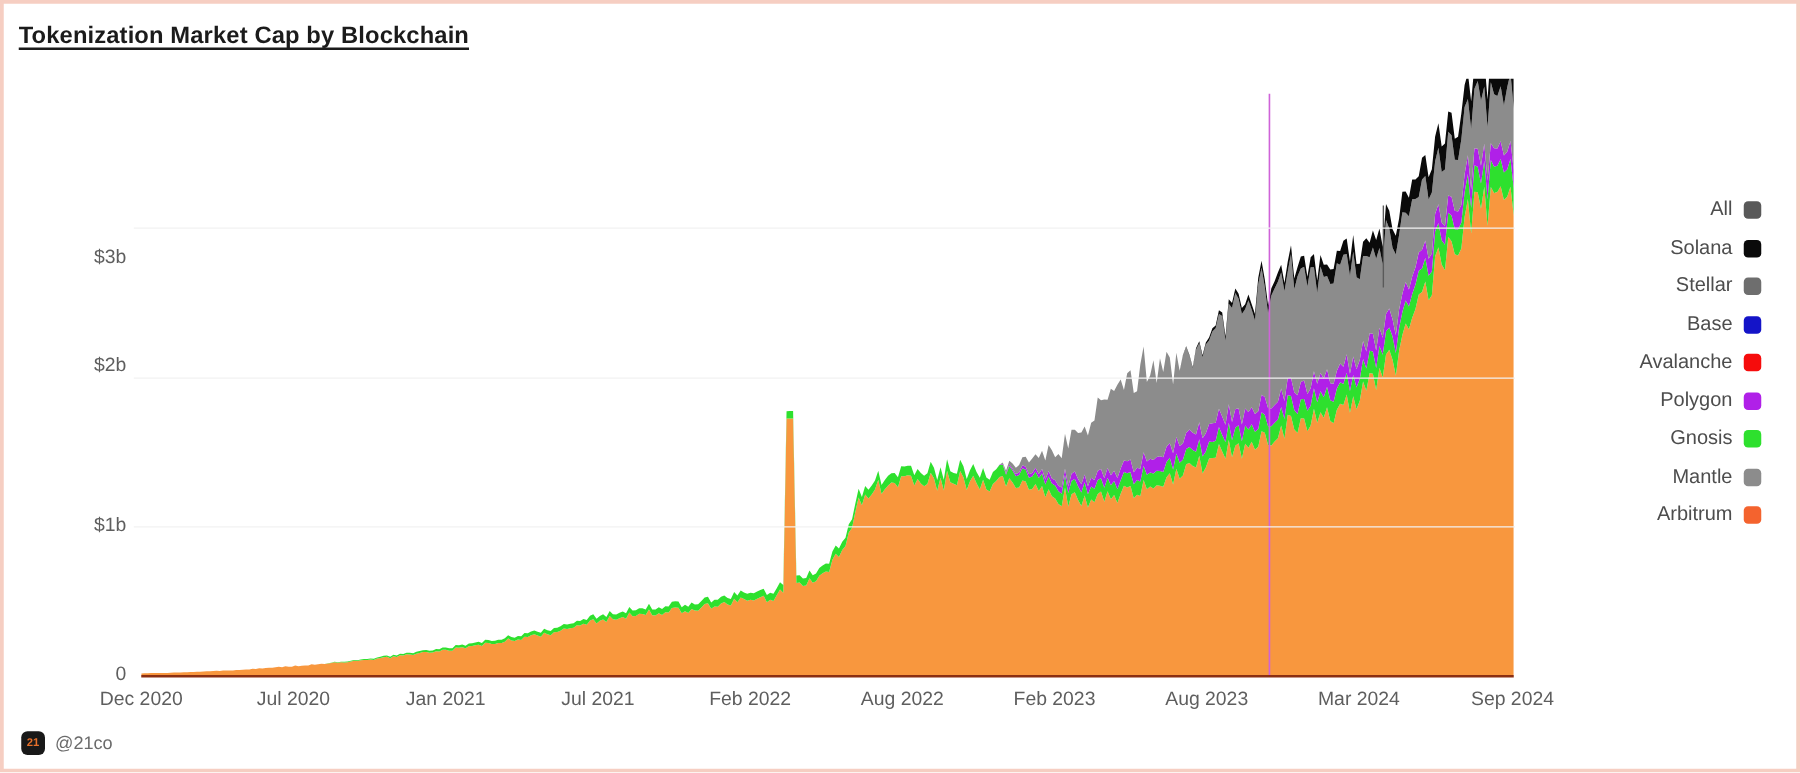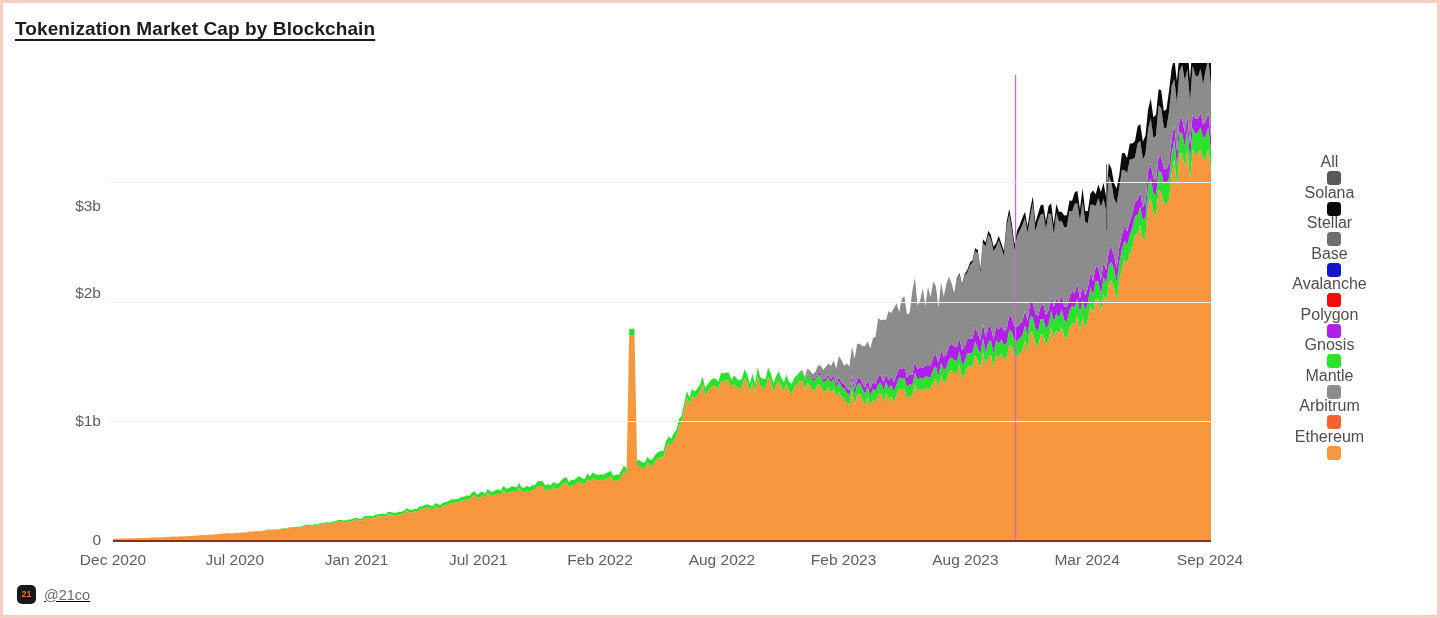--- a/index.html
+++ b/index.html
@@ -97,22 +97,22 @@
   
   #legend {
     position: absolute;
     right: 28px;
     top: 150px;
     width: 150px;
   }
   .legend-row {
     display: flex;
     align-items: center;
+    justify-content: flex-end;
     height: 30.5px;
-    flex-direction: column;
   }
   .legend-label {
     font-size: 16px;
     color: #4d4d4d;
     white-space: nowrap;
     margin-right: 9px;
   }
   .legend-swatch {
     width: 14px;
     height: 14px;
@@ -120,21 +120,20 @@
     flex: 0 0 auto;
   }
 
   
   #footer {
     position: absolute;
     left: 14px;
     bottom: 11px;
     display: flex;
     align-items: center;
-    text-decoration: underline;
   }
   #footer-logo {
     width: 19px;
     height: 19px;
     border-radius: 5px;
     background: #191919;
     display: flex;
     align-items: center;
     justify-content: center;
     margin-right: 8px;
@@ -220,24 +219,20 @@
         <span class="legend-swatch" style="background: rgb(46, 224, 46);"></span>
       </div>
       <div class="legend-row">
         <span class="legend-label">Mantle</span>
         <span class="legend-swatch" style="background: rgb(140, 140, 140);"></span>
       </div>
       <div class="legend-row">
         <span class="legend-label">Arbitrum</span>
         <span class="legend-swatch" style="background: rgb(244, 99, 46);"></span>
       </div>
-      <div class="legend-row">
-        <span class="legend-label">Ethereum</span>
-        <span class="legend-swatch" style="background: rgb(248, 151, 62);"></span>
-      </div>
     </div>
 
   <div id="footer">
     <div id="footer-logo">
       <span>21</span>
     </div>
     <div id="footer-handle">@21co</div>
   </div>
 
 <div class="gridline" style="left: 104px; top: 417.75px;"></div>

